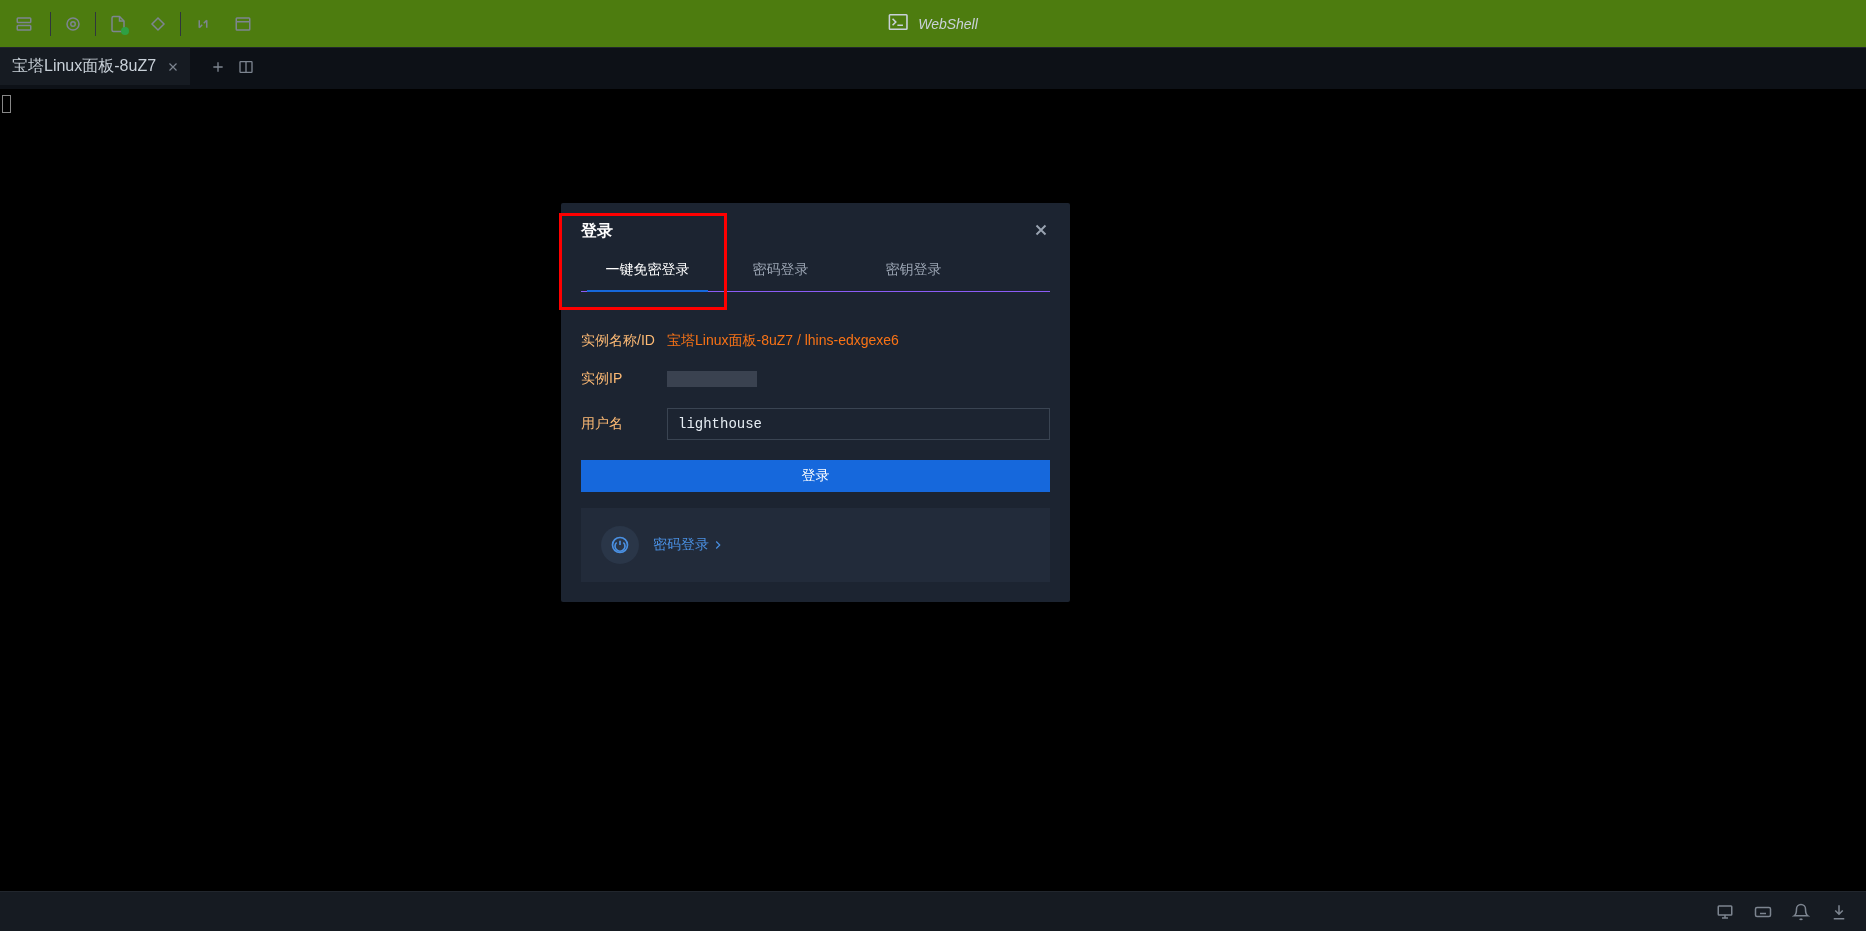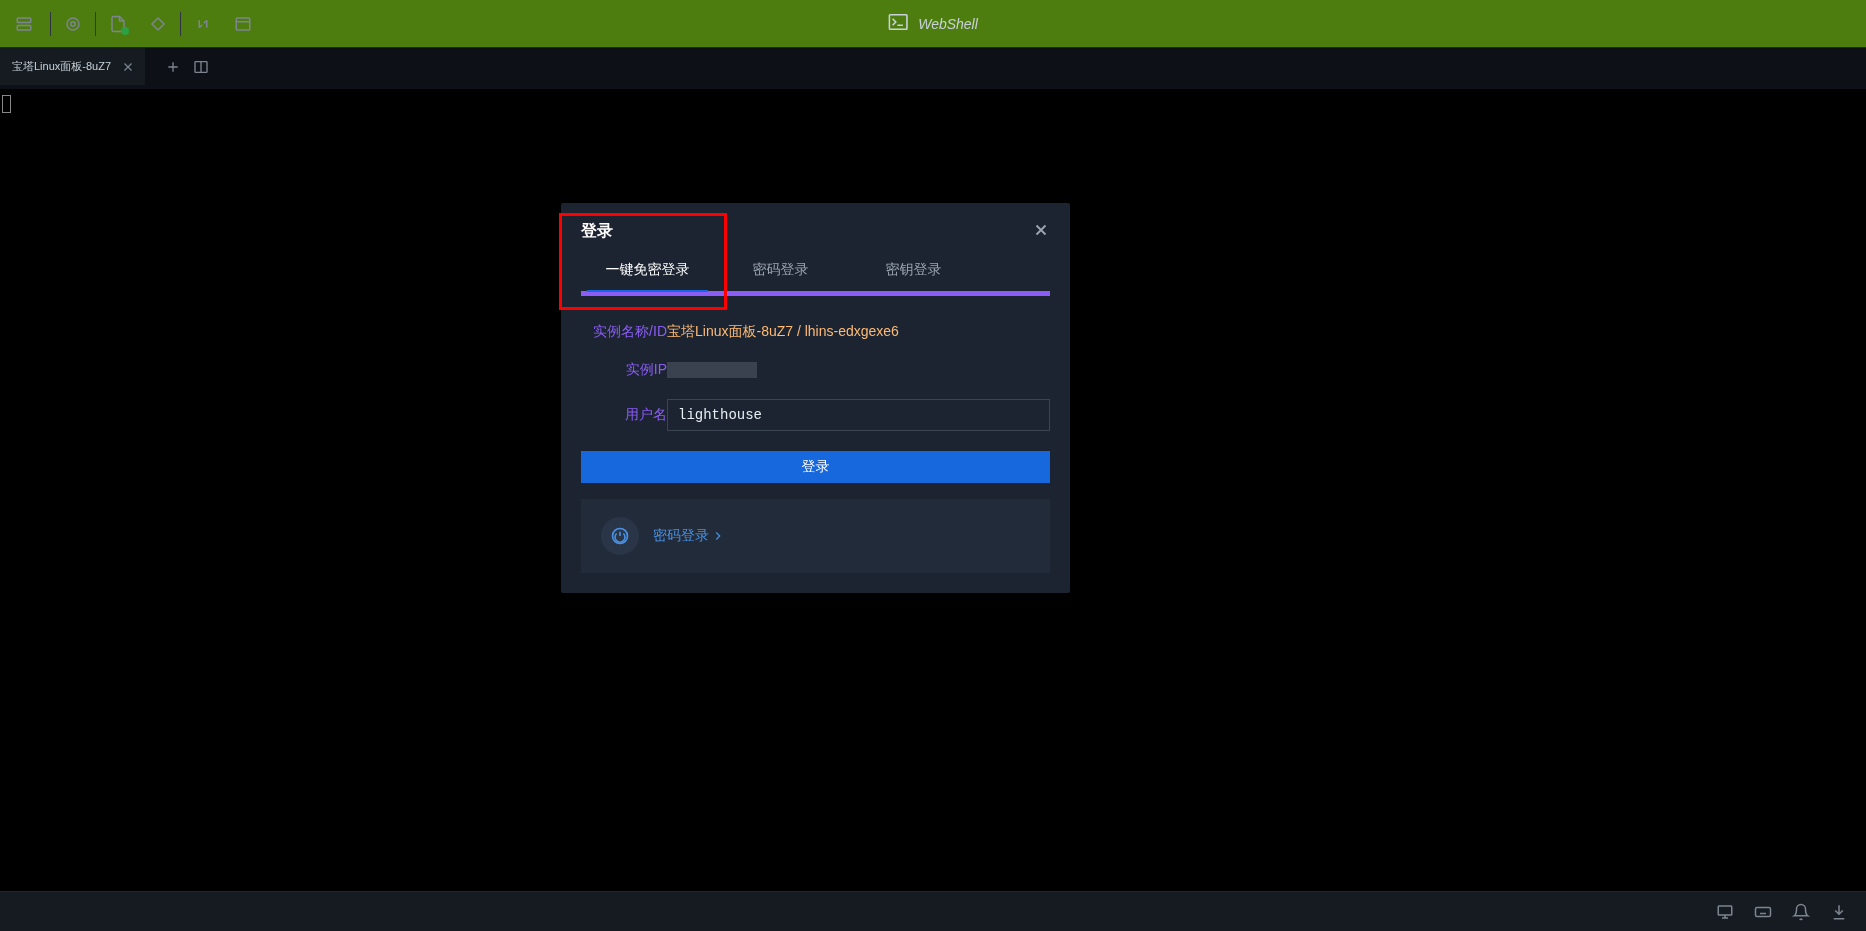--- a/index.html
+++ b/index.html
@@ -63,21 +63,21 @@
       display: flex;
       align-items: center;
     }
     .tab {
       height: 37px;
       background: #161b22;
       display: flex;
       align-items: center;
       padding: 0 10px 0 12px;
       color: #c9d1d9;
-      font-size: 11px;
+      font-size: 16px;
       gap: 10px;
     }
     .tab-close { 
       color: #7d8590; 
       cursor: pointer;
       display:flex;
       align-items:center;
     }
     .tab-close svg { width: 14px; height: 14px; }
     .tab-actions {
@@ -145,22 +145,22 @@
       left:-2px;
       top:10px;
       width:168px;
       height:97px;
       border:3px solid #ff0000;
       pointer-events:none;
     }
 
     .modal-tabs {
       display:flex;
-      margin: 18px 20px 3px 20px;
-      border-bottom:5px solid #8b5cf6;
+      margin: 18px 20px 16px 20px;
+      border-bottom:1px solid #8b5cf6;
     }
     .modal-tab {
       flex: 0 0 auto;
       width: 133px;
       text-align:center;
       padding: 0 0 12px 0;
       font-size: 14px;
       color: #9aa4b2;
       cursor:pointer;
       position:relative;
@@ -181,26 +181,25 @@
       padding: 24px 20px 20px 20px;
     }
     .form-row {
       display:flex;
       align-items:center;
       margin-bottom: 20px;
       font-size:14px;
     }
     .form-label {
       width: 86px;
-      color:#8b5cf6;
+      color:#fdba74;
       flex-shrink:0;
-      text-align:right;
     }
     .form-value {
-      color:#fdba74;
+      color:#f97316;
     }
     .form-value.redacted {
       width:90px;
       height:16px;
       background:#3a4250;
     }
     .form-input {
       flex:1;
       height:32px;
       background:#1c2431;

